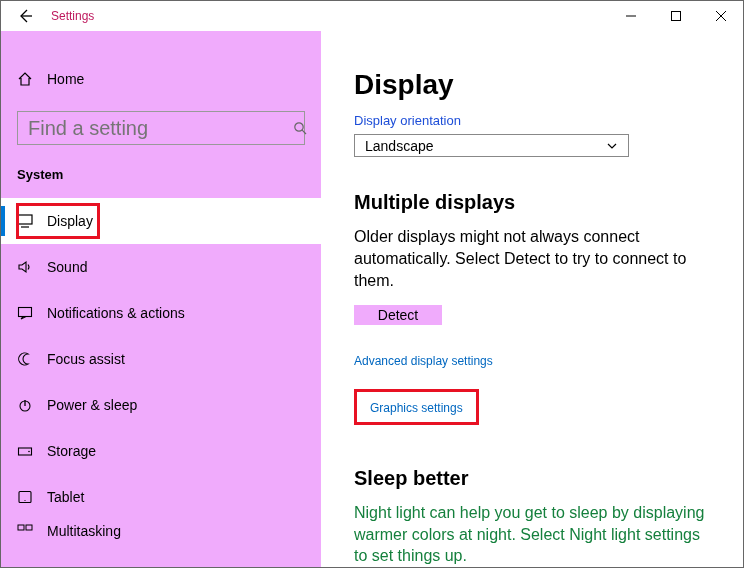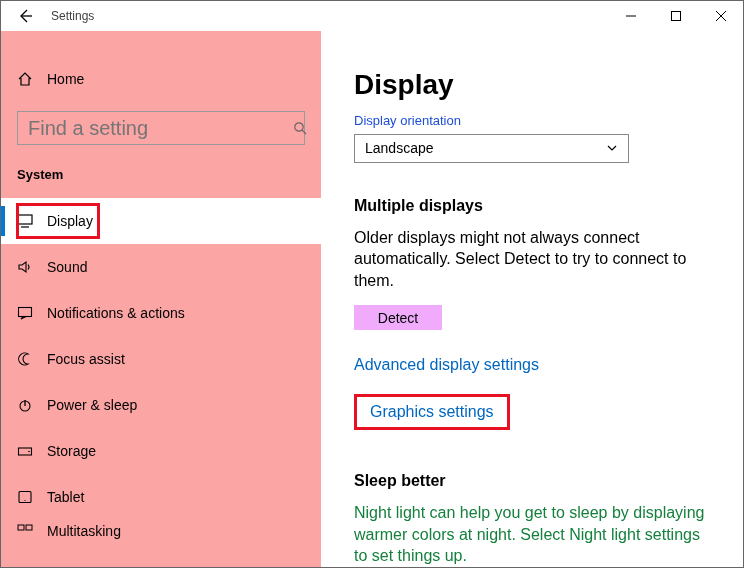--- a/index.html
+++ b/index.html
@@ -1,46 +1,46 @@
 <!DOCTYPE html>
 <html><head>
   <meta charset="utf-8">
   <style>
     * { box-sizing: border-box; margin: 0; padding: 0; }
     html, body { width: 746px; height: 570px; overflow: hidden; font-family: "Segoe UI", Arial, sans-serif; background: #fff; }
     .window { width: 744px; height: 568px; border: 1px solid #666; position: relative; display: flex; flex-direction: column; background: #fff; }
-    .titlebar { height: 30px; display: flex; align-items: center; padding-left: 14px; font-size: 12px; color: #404040; }
+    .titlebar { height: 30px; display: flex; align-items: center; padding-left: 14px; font-size: 12px; color: #be185d; }
     .titlebar .back { width: 20px; height: 20px; display: flex; align-items: center; justify-content: center; margin-right: 16px; cursor: pointer; }
     .titlebar .title { font-size: 12px; }
     .win-controls { position: absolute; right: 0; top: 0; display: flex; }
     .win-btn { width: 45px; height: 30px; display: flex; align-items: center; justify-content: center; cursor: pointer; }
     .body { flex: 1; display: flex; overflow: hidden; }
-    .sidebar { width: 320px; background: #fca5a5; padding: 0; display: flex; flex-direction: column; overflow: hidden; }
+    .sidebar { width: 320px; background: #f0abfc; padding: 0; display: flex; flex-direction: column; overflow: hidden; }
     .home-row { display: flex; align-items: center; height: 40px; padding-left: 16px; font-size: 14px; margin-top: 28px; cursor: pointer; }
     .home-row .icon { width: 30px; display: flex; align-items: center; }
     .search-box { margin: 12px 16px 0 16px; height: 34px; border: 1px solid #999; display: flex; align-items: center; padding: 0 10px; cursor: text; }
     .search-box input { flex: 1; border: none; outline: none; font-size: 20px; background: transparent; color: #555; }
     .search-box .sicon { width: 16px; display: flex; align-items: center; justify-content: center; }
     .group-header { padding: 22px 16px 6px 16px; font-size: 13px; font-weight: 600; }
     .nav { flex: 1; overflow: hidden; margin-top: 10px; }
     .nav-item { display: flex; align-items: center; height: 46px; padding-left: 16px; font-size: 14px; cursor: pointer; position: relative; }
     .nav-item .icon { width: 30px; display: flex; align-items: center; }
     .nav-item.selected::before { content: ""; position: absolute; left: 0; top: 8px; bottom: 8px; width: 4px; background: #0078d4; }
     .nav-item.selected { background: #fff; }
     .highlight-red { outline: 3px solid #e81123; outline-offset: -2px; }
     .nav-item .highlight-inner { display: inline-flex; align-items: center; height: 34px; padding: 0 6px 0 0; }
     .content { flex: 1; padding-left: 32px; padding-right: 20px; overflow: hidden; display: flex; flex-direction: column; border-left: 1px solid transparent; }
     .content h1 { font-size: 28px; font-weight: 600; margin-top: 38px; margin-bottom: 14px; }
     .cut-label { font-size: 13px; color: #1d4ed8; margin-top: -2px; }
     .select { width: 275px; height: 36px; border: 1px solid #888; display: flex; align-items: center; justify-content: space-between; padding: 0 10px; font-size: 14px; margin-top: 6px; cursor: pointer; }
-    .section-h { font-size: 16px; font-weight: 600; margin-top: 34px; }
+    .section-h { font-size: 20px; font-weight: 600; margin-top: 34px; }
     .paragraph { font-size: 16px; color: #000; margin-top: 12px; line-height: 1.35; max-width: 360px; }
     .paragraph.grey { color: #15803d; }
     .btn-detect { width: 88px; height: 32px; border: none; background: #f0abfc; font-size: 14px; margin-top: 14px; cursor: pointer; }
-    .link { color: #0067c0; font-size: 16px; cursor: pointer; display: inline-block; }
+    .link { color: #0067c0; font-size: 12px; cursor: pointer; display: inline-block; }
     .link-row-1 { margin-top: 26px; }
     .link-row-2 { margin-top: 20px; }
     .link-row-2.framed { border: 3px solid #e81123; padding: 6px 13px; display: inline-block; }
     svg { display: block; }
   </style>
 </head>
 <body>
 
 <div class="window">
 

